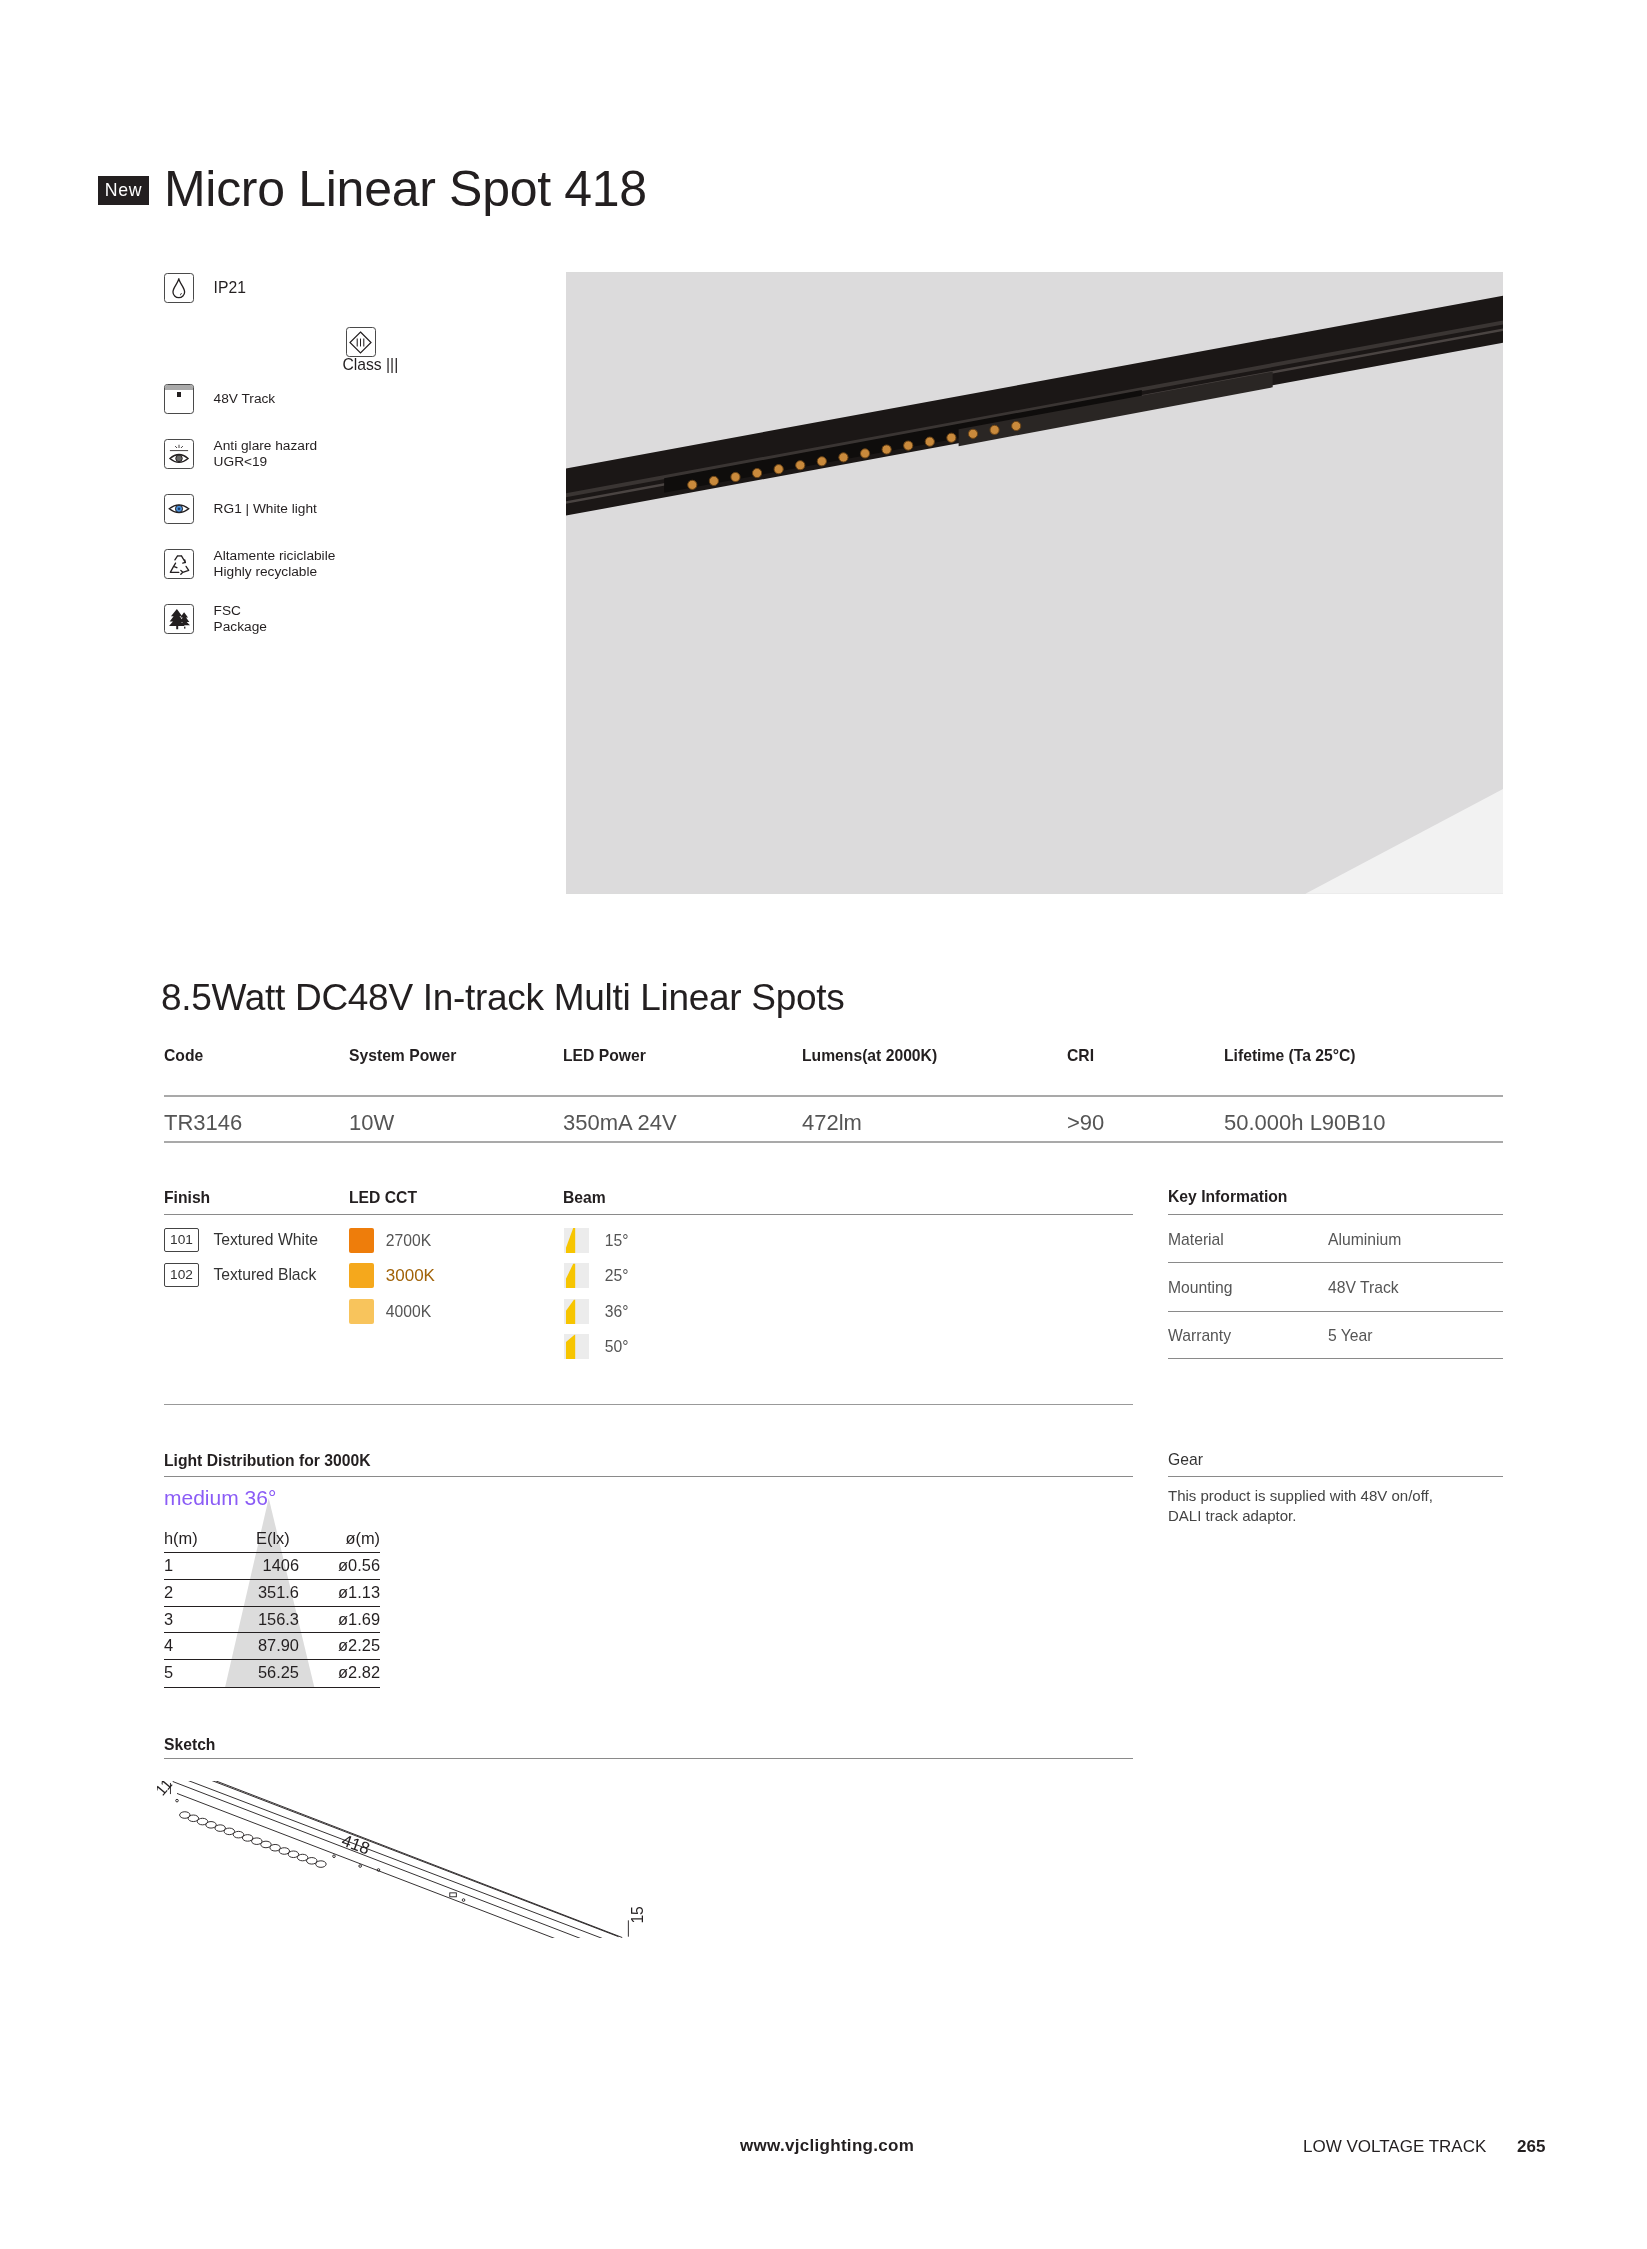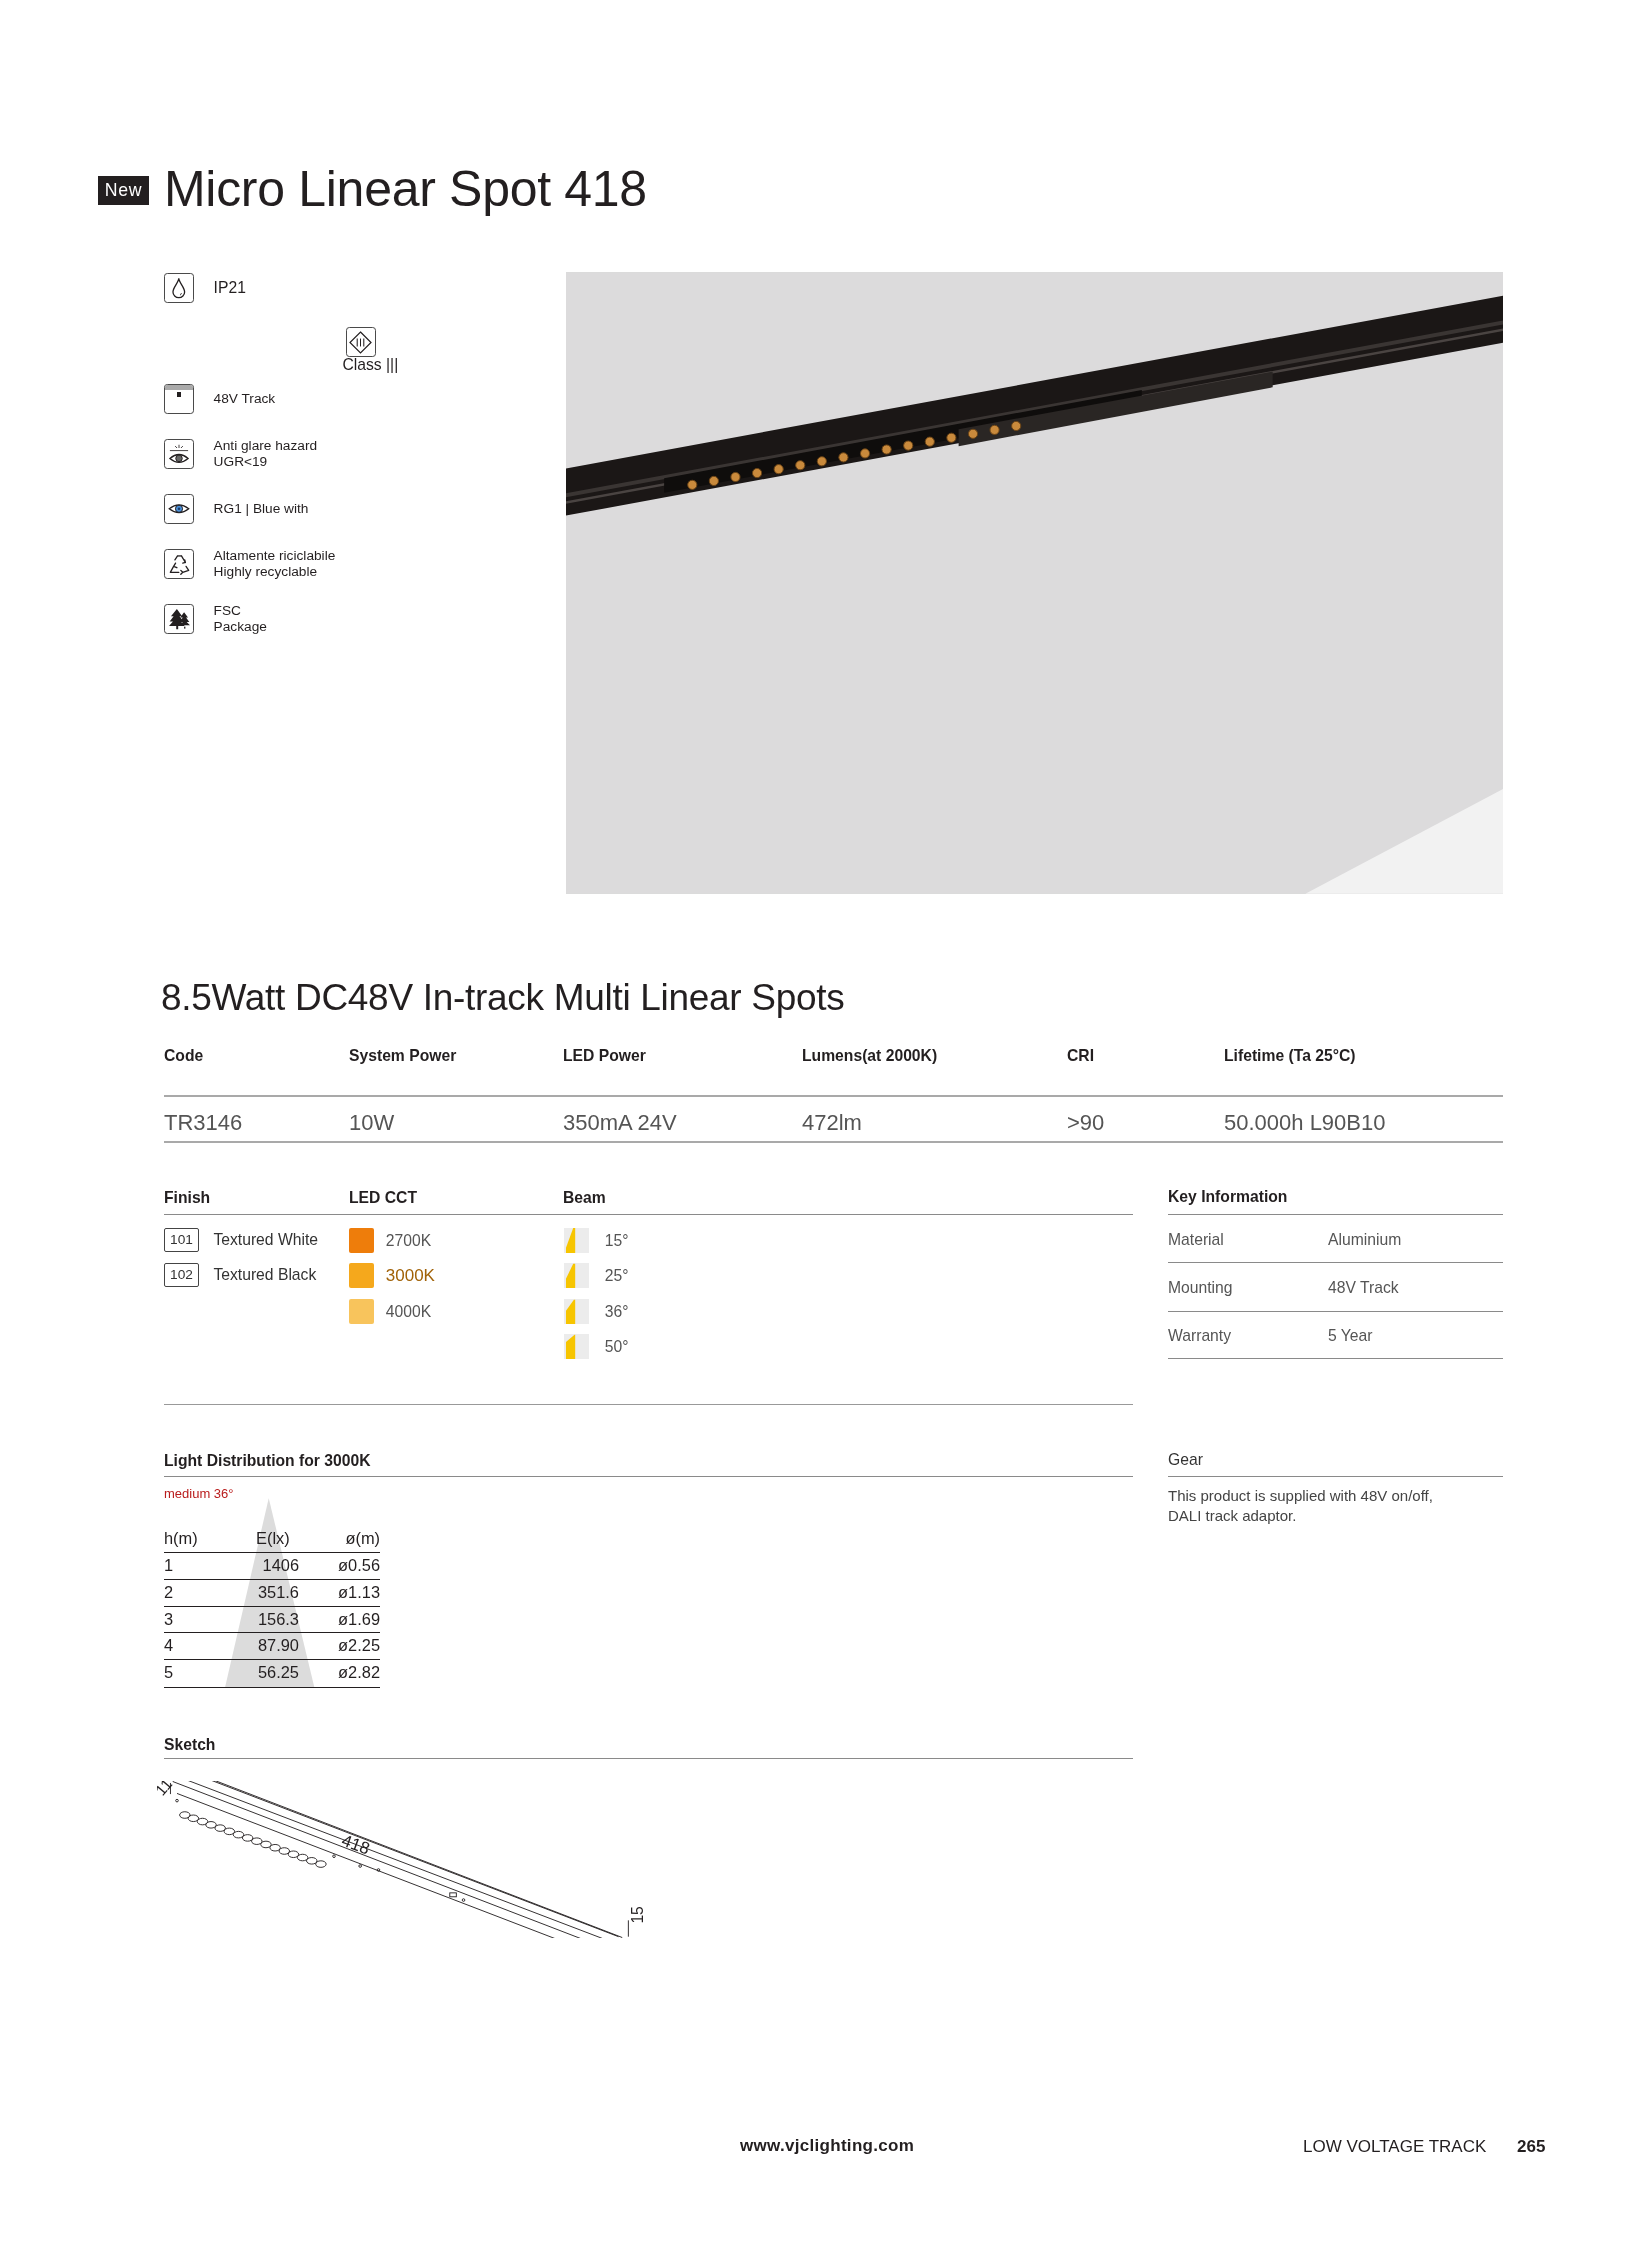--- a/index.html
+++ b/index.html
@@ -105,21 +105,21 @@
 </div>
 
 <div class="abs feat" style="top:492px;">
   <div class="feat-icon">
     <svg width="26" height="19.6" viewBox="0 0 40 30">
         <path d="M5 15 Q20 3 35 15 Q20 27 5 15Z" fill="none" stroke="#231f20" stroke-width="2"></path>
         <circle cx="20" cy="15" r="5.5" fill="#4a90d9" stroke="#231f20" stroke-width="1.5"></circle>
         <circle cx="20" cy="15" r="2" fill="#1a3c6b"></circle>
       </svg>
   </div>
-  <span class="feat-text">RG1 | Blue with</span>
+  <span class="feat-text">RG1 | White light</span>
 </div>
 
 <div class="abs feat" style="top:547px;">
   <div class="feat-icon">
     <svg width="25" height="23.6" viewBox="0 0 38 36">
         <path d="M16 6 L12 12 M22 6 L28 16 M29 22 L33 28 L24 31 M18 31 L5 31 L10 22 M13 17 L10 22 L15 24 M27 12 L28 16 L24 17 M21 28 L24 31 L21 34" fill="none" stroke="#231f20" stroke-width="2" stroke-linejoin="round" stroke-linecap="round"></path>
         <path d="M16 6 L22 6" stroke="#231f20" stroke-width="2"></path>
       </svg>
   </div>
   <div class="feat-text">
@@ -258,21 +258,21 @@
   <div class="abs ki-row" style="left:0;top:91px;text-align:right;">Mounting</div>
   <div class="abs ki-row" style="left:160px;top:91px;">48V Track</div>
   <div class="abs hline thin" style="left:0;top:123px;width:100%;"></div>
   <div class="abs ki-row" style="left:0;top:139px;">Warranty</div>
   <div class="abs ki-row" style="left:160px;top:139px;">5 Year</div>
   <div class="abs hline thin" style="left:0;top:170px;width:100%;"></div>
 </div>
 
 <div class="abs sec-h" style="left:164px;top:1452px;">Light Distribution for 3000K</div>
 <div class="abs hline thin" style="left:164px;top:1476px;width:969px;"></div>
-<div class="abs" style="left:164px;top:1486px;font-size:13px;color:#b91c1c;text-align:right;">medium 36°</div>
+<div class="abs" style="left:164px;top:1486px;font-size:21px;color:#8b5cf6;text-align:right;">medium 36°</div>
 
 <div class="abs ld-table" style="left:164px;top:1493px;width:216px;height:209px;">
 
   <svg class="abs" style="left:0;top:0;" width="216" height="196" viewBox="0 0 330 300">
     <polygon points="160,8 230,298 93,298" fill="#dcdcdc"></polygon>
   </svg>
   <div class="abs" style="left:0;top:36px;">h(m)</div>
   <div class="abs" style="left:92px;top:36px;">E(lx)</div>
   <div class="abs" style="right:0;top:36px;">ø(m)</div>
   <div class="ld-line" style="top:59px;"></div>

